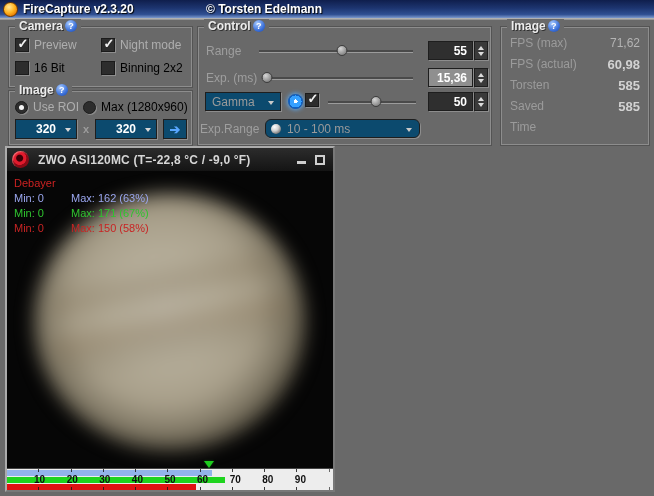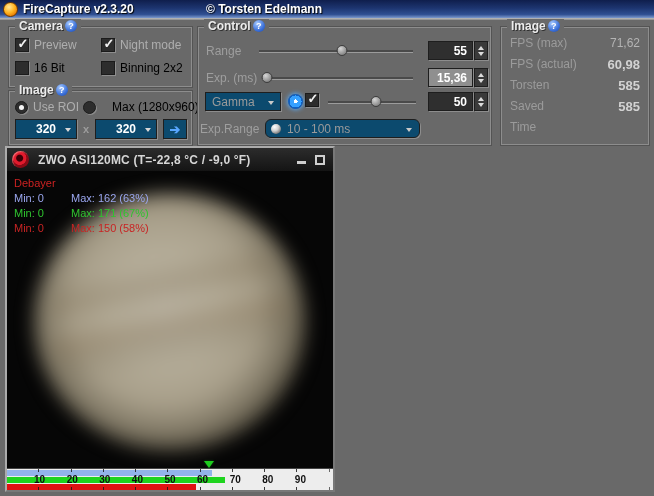--- a/index.html
+++ b/index.html
@@ -233,21 +233,21 @@
 
   <div class="group image-group">
     <div class="group-title">
       <span>Image</span>
       <span class="help">?</span>
     </div>
     <div class="row-abs" style="left:6px; top:9px;">
       <span class="radio selected"></span>
       <span class="cb-label">Use ROI</span>
     </div>
-    <div class="row-abs dim" style="left:74px; top:9px;gap:11px;">
+    <div class="row-abs dim" style="left:74px; top:9px;">
       <span class="radio"></span>
       <span class="cb-label">Max (1280x960)</span>
     </div>
     <div class="dark-field size-dd" style="left:6px; top:28px;">
       <span>320</span>
       <span class="dd-tri"></span>
     </div>
     <span class="times-label" style="left:74px; top:32px;">x</span>
     <div class="dark-field size-dd" style="left:86px; top:28px;">
       <span>320</span>

